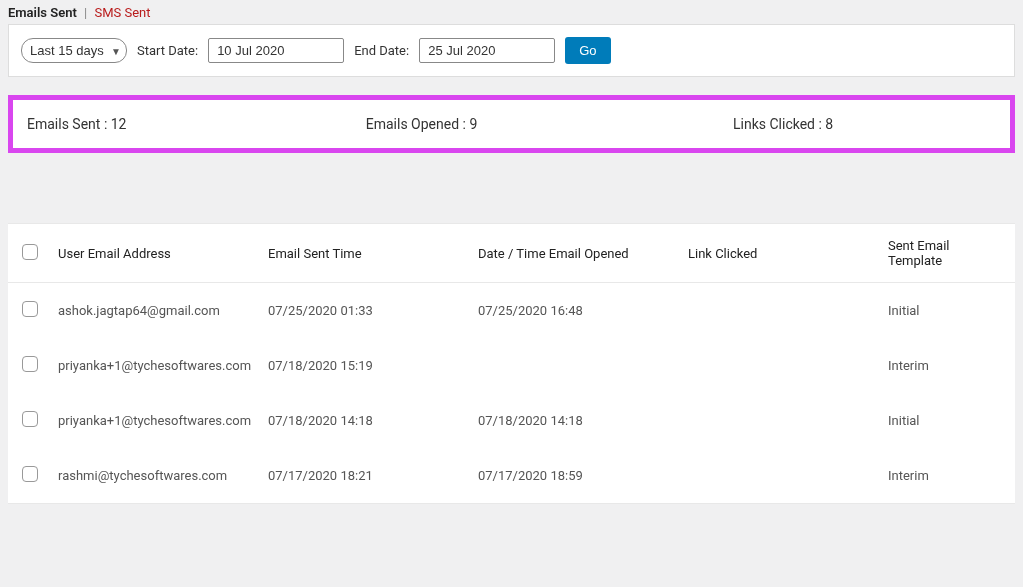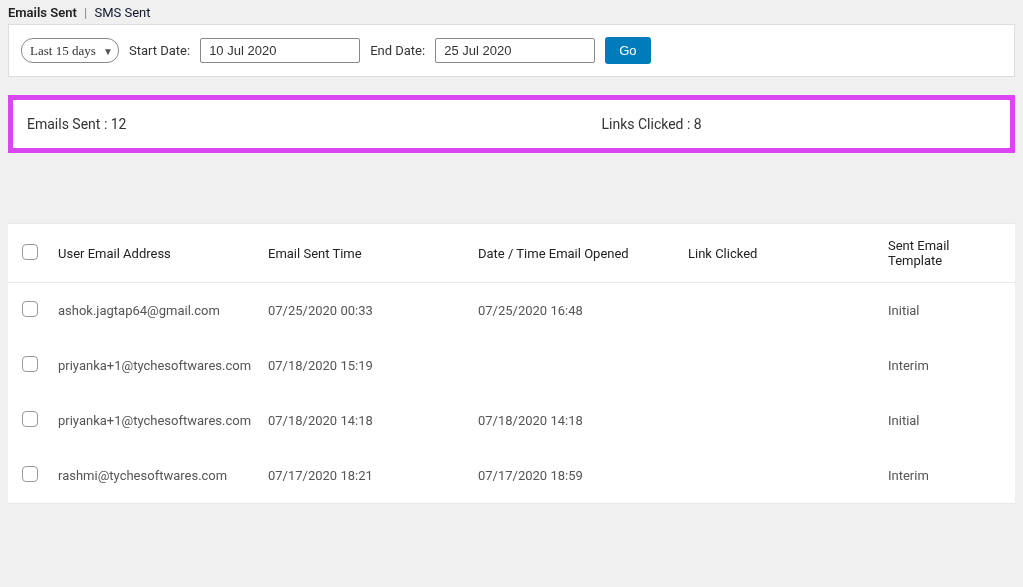--- a/index.html
+++ b/index.html
@@ -11,21 +11,21 @@
     color: #444;
     background: #f0f0f1;
   }
   .wrap { padding: 5px 8px; }
   .tabs {
     padding: 0 0 4px 0;
     font-size: 13px;
   }
   .tabs .sep { padding: 0 4px; color: #888; }
   .tabs .active { font-weight: 600; color: #222; }
-  .tabs .inactive { color: #0f172a; cursor: pointer; }
+  .tabs .inactive { color: #b91c1c; cursor: pointer; }
   .subtext {
     padding: 10px 0 12px 0;
     font-size: 13px;
     color: #444;
   }
   .control-bar {
     background: #fff;
     border: 1px solid #ddd;
     padding: 12px 12px;
     display: flex;
@@ -34,35 +34,34 @@
     flex-wrap: wrap;
   }
   .range-select {
     appearance: none;
     border: 1px solid #888;
     background: #fff;
     padding: 4px 22px 4px 8px;
     font-size: 13px;
     border-radius: 12px;
     color: #333;
-    font-family: Liberation Serif, serif;
   }
   .select-wrap { position: relative; display: inline-block; }
   .select-wrap .chev {
     position: absolute;
     right: 6px;
     top: 50%;
     transform: translateY(-50%);
     pointer-events: none;
     font-size: 10px;
     color: #555;
   }
   .label { font-size: 13px; color: #333; }
   .date-input {
-    width: 160px;
+    width: 136px;
     padding: 4px 8px;
     border: 1px solid #888;
     border-radius: 2px;
     font-size: 13px;
     color: #333;
   }
   .go-btn {
     background: #007cba;
     color: #fff;
     border: none;
@@ -147,20 +146,23 @@
     <span class="label">Start Date:</span>
     <input class="date-input" type="text" value="10 Jul 2020" style="">
     <span class="label">End Date:</span>
     <input class="date-input" type="text" value="25 Jul 2020" style="">
     <button class="go-btn">Go</button>
   </div>
 
   <div class="stats-bar">
     <div class="stat">
       <span>Emails Sent : </span><span>12</span>
+    </div>
+    <div class="stat center">
+      <span>Emails Opened : </span><span>9</span>
     </div>
     <div class="stat right">
       <span>Links Clicked : </span><span>8</span>
     </div>
   </div>
 
   <div class="table-panel">
     <table>
       <colgroup>
         <col class="c-check">
@@ -177,21 +179,21 @@
           <th>Email Sent Time</th>
           <th>Date / Time Email Opened</th>
           <th>Link Clicked</th>
           <th>Sent Email Template</th>
         </tr>
       </thead>
       <tbody id="table-body">
           <tr>
             <td class="chk"><span class="chkbox"></span></td>
             <td>ashok.jagtap64@gmail.com</td>
-            <td>07/25/2020 00:33</td>
+            <td>07/25/2020 01:33</td>
             <td>07/25/2020 16:48</td>
             <td></td>
             <td>Initial</td>
           </tr>
           <tr>
             <td class="chk"><span class="chkbox"></span></td>
             <td>priyanka+1@tychesoftwares.com</td>
             <td>07/18/2020 15:19</td>
             <td></td>
             <td></td>

